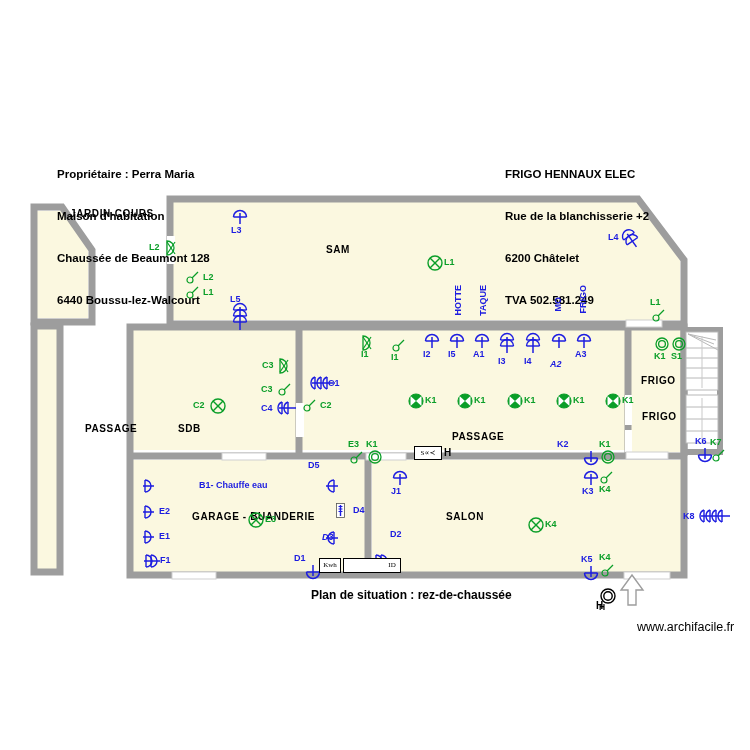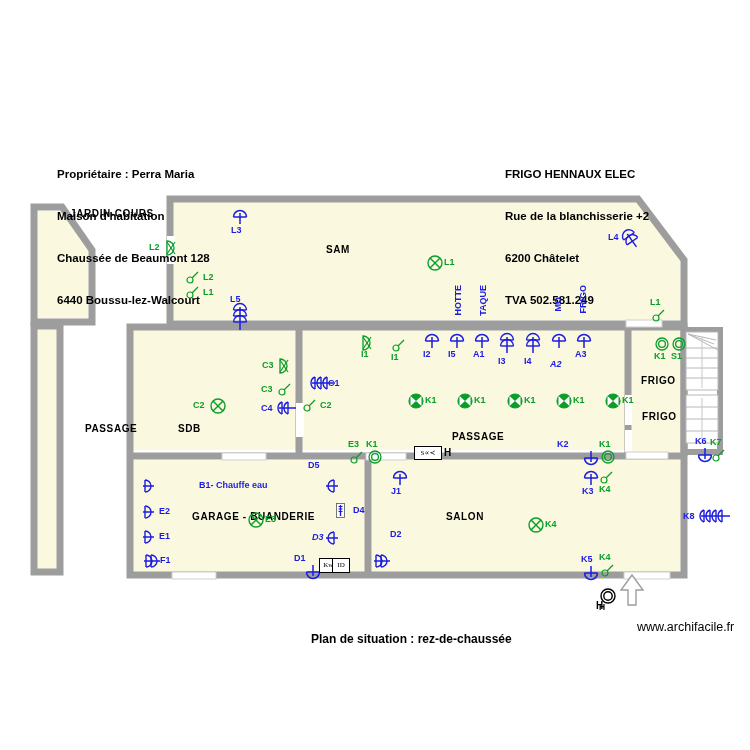--- a/index.html
+++ b/index.html
@@ -407,21 +407,21 @@
         <line x1="2.5" y1="3.5" x2="6.5" y2="3.5" stroke="#1c1ce0" stroke-width="1"></line>
         <line x1="2.5" y1="6" x2="6.5" y2="6" stroke="#1c1ce0" stroke-width="1"></line>
         <line x1="2.5" y1="8.5" x2="6.5" y2="8.5" stroke="#1c1ce0" stroke-width="1"></line>
       </svg></div>
     <div class="lblB" style="left: 353px; top: 505px;">D4</div>
     <div class="sym" style="left: 325px; top: 530px;"><svg width="14" height="16" viewBox="0 0 14 16" style="overflow:visible">
         <line x1="1" y1="8" x2="13" y2="8" stroke="#1c1ce0" stroke-width="1.5"></line>
         <path d="M9,2 A6 6 0 0 0 9,14" fill="none" stroke="#1c1ce0" stroke-width="1.4"></path>
         <line x1="9" y1="2" x2="9" y2="14" stroke="#1c1ce0" stroke-width="1.4"></line>
       </svg></div>
-    <div class="lblB" style="left: 312px; top: 532px; font-style: italic;">D3</div>
+    <div class="lblB" style="left: 322px; top: 532px; font-style: italic;">D3</div>
     <div class="sym" style="left: 305px; top: 564px;"><svg width="16" height="14" viewBox="0 0 16 14" style="overflow:visible">
         <line x1="8" y1="1" x2="8" y2="12" stroke="#1c1ce0" stroke-width="1.5"></line>
         <path d="M1.5,8 A6.5 6.5 0 0 0 14.5,8" fill="none" stroke="#1c1ce0" stroke-width="1.5"></path>
         <line x1="1.5" y1="8" x2="14.5" y2="8" stroke="#1c1ce0" stroke-width="1.5"></line>
       </svg></div>
     <div class="lblB" style="left: 294px; top: 553px;">D1</div>
     <div class="sym" style="left: 392px; top: 472px;"><svg width="16" height="14" viewBox="0 0 16 14" style="overflow:visible">
         <line x1="8" y1="2" x2="8" y2="13" stroke="#1c1ce0" stroke-width="1.5"></line>
         <path d="M1.5,6 A6.5 6.5 0 0 1 14.5,6" fill="none" stroke="#1c1ce0" stroke-width="1.5"></path>
         <line x1="1.5" y1="6" x2="14.5" y2="6" stroke="#1c1ce0" stroke-width="1.5"></line>
@@ -477,20 +477,20 @@
     <div class="lblG" style="left: 599px; top: 552px;">K4</div>
     <div class="sym" style="left: 600px; top: 588px;"><svg width="16" height="16" viewBox="0 0 16 16" style="overflow:visible">
         <circle cx="8" cy="8" r="7" fill="none" stroke="#000000" stroke-width="1.4"></circle>
         <circle cx="8" cy="8" r="4.2" fill="none" stroke="#000000" stroke-width="1.4"></circle>
       </svg></div>
     <div class="lblK" style="left: 599px; top: 602px;">H</div>
   </div>
 
 <div id="box-layer">
     <div class="boxlbl" style="left: 319px; top: 558px; width: 20px; height: 13px; line-height: 13px;">Kwh</div>
-    <div class="boxlbl" style="left: 332px; top: 558px; width: 16px; height: 13px; line-height: 13px;">ID</div>
+    <div class="boxlbl" style="left: 343px; top: 558px; width: 16px; height: 13px; line-height: 13px; padding-left: 40px;">ID</div>
     <div class="boxlbl" style="left: 414px; top: 446px; width: 26px; height: 12px; line-height: 12px; font-size: 7px;">S∝≺</div>
     <div class="lblK" style="left: 444px; top: 447px; font-size: 10px;">H</div>
     <div class="lblK" style="left: 596px; top: 600px; font-size: 10px;">H</div>
   </div>
 
-<div class="txt cap" style="left:311px;top:588px;margin-top:44px;">Plan de situation : rez-de-chaussée</div>
+<div class="txt cap" style="left:311px;top:588px;">Plan de situation : rez-de-chaussée</div>
 <div class="txt foot" style="left:637px;top:620px;">www.archifacile.fr</div>
 
 </body></html>

